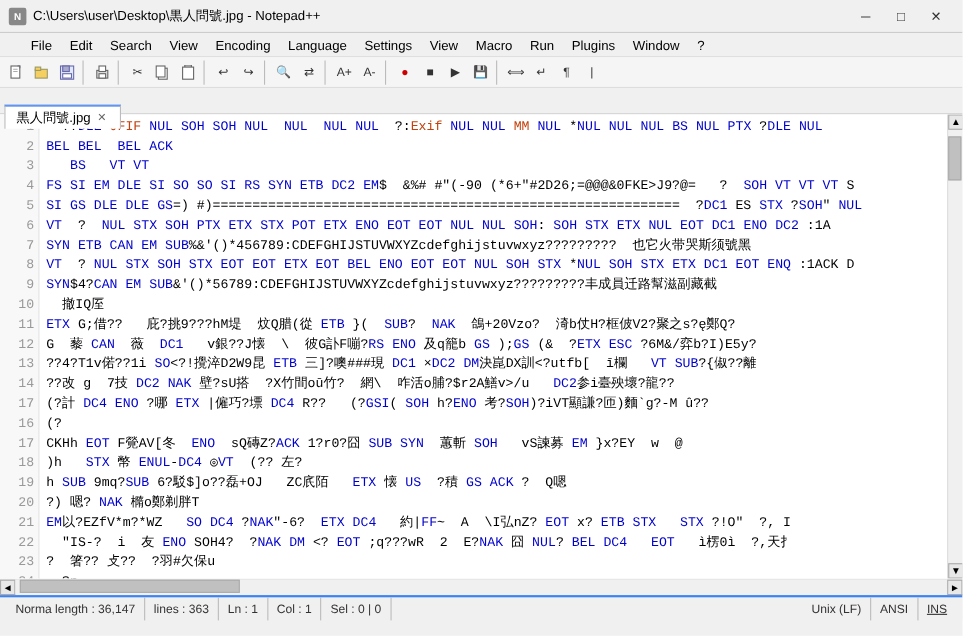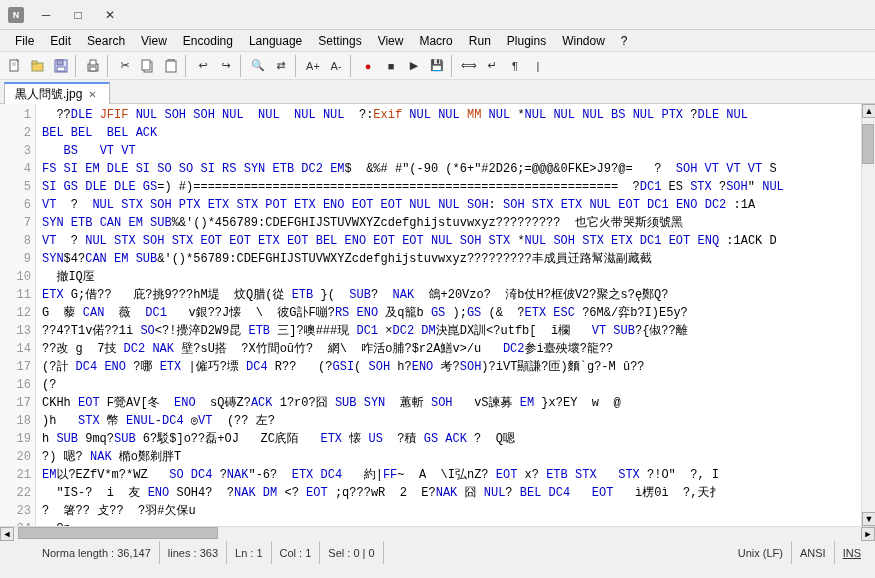--- a/index.html
+++ b/index.html
@@ -52,21 +52,21 @@
       font-size: 12px;
       color: #333;
     }
 
     
     #menu-bar {
       background: #f0f0f0;
       height: 22px;
       display: flex;
       align-items: center;
-      padding: 0 7px;
+      padding: 0 20px;
       border-bottom: 1px solid #ddd;
     }
     .menu-item {
       padding: 2px 8px;
       font-size: 12px;
       cursor: pointer;
       color: #000;
     }
 
     
@@ -116,21 +116,21 @@
       display: flex;
       align-items: center;
       gap: 4px;
       font-size: 12px;
       cursor: pointer;
     }
     .tab.active {
       background: #fff;
       border-top: 2px solid #6495ed;
       position: relative;
-      top: 1px;
+      top: 14px;
       z-index: 2;
     }
     .tab-close {
       font-size: 10px;
       color: #666;
       cursor: pointer;
       padding: 0 2px;
     }
 
     
@@ -198,26 +198,25 @@
     }
     .scroll-btn.top { top: 0; }
     .scroll-btn.bottom { bottom: 0; }
 
     
     #status-bar {
       background: #f0f0f0;
       height: 24px;
       display: flex;
       align-items: center;
-      border-top: 1px solid #3b82f6;
+      border-top: 3px solid #3b82f6;
       font-size: 11px;
       color: #333;
       padding: 0 6px;
       gap: 0;
-      margin-left: 28px;
     }
     .status-section {
       padding: 0 8px;
       border-right: 1px solid #bbb;
       height: 100%;
       display: flex;
       align-items: center;
     }
     .status-section:last-child { border-right: none; text-decoration: underline; }
 
@@ -260,20 +259,21 @@
       top: 0;
     }
   </style>
 </head>
 <body>
 
 <div id="title-bar">
   <div class="title-icon">
     <span style="font-size:9px;font-weight:bold;color:#fff;">N</span>
   </div>
+  <span class="title-text">C:\Users\user\Desktop\黒人問號.jpg - Notepad++</span>
   <div class="win-controls">
     <button class="win-btn">─</button>
     <button class="win-btn">□</button>
     <button class="win-btn close">✕</button>
   </div>
 </div>
 
 <div id="menu-bar">
 <span class="menu-item">File</span>
     <span class="menu-item">Edit</span>

